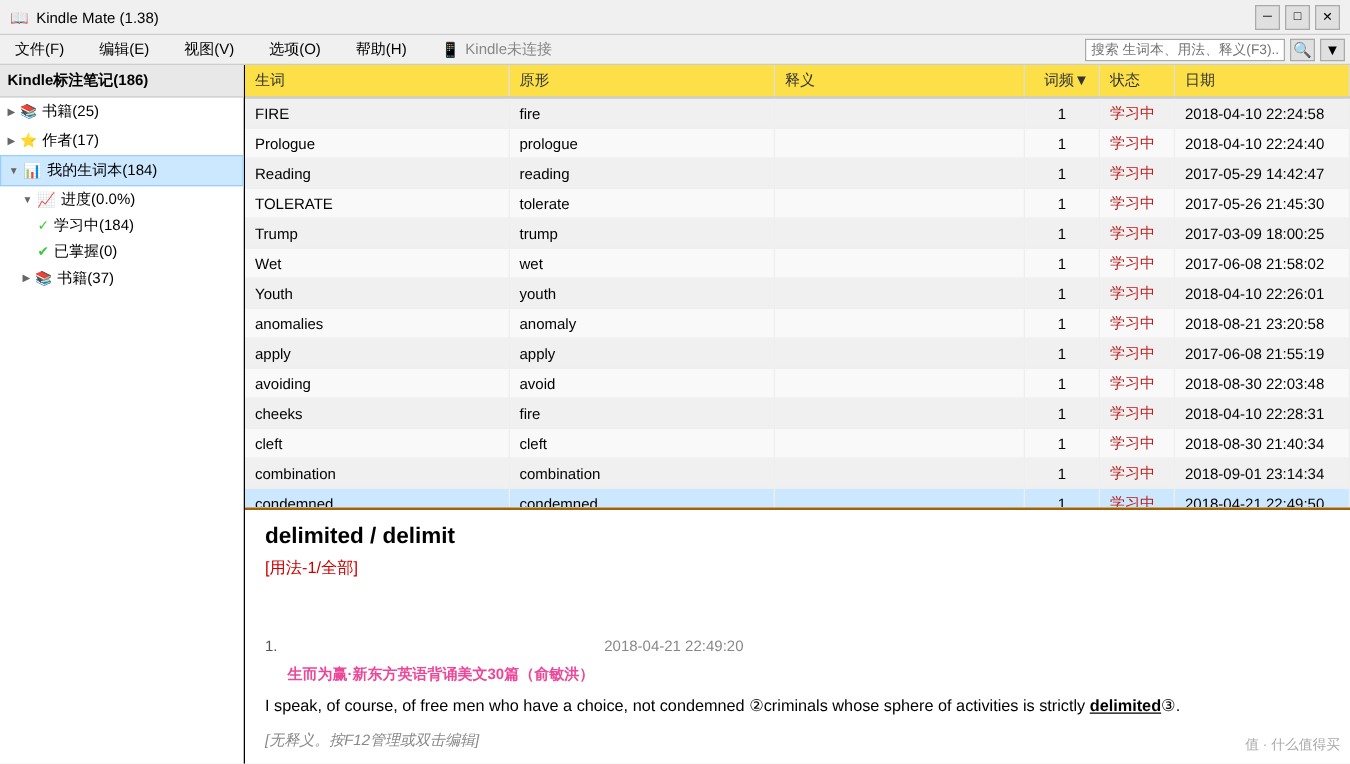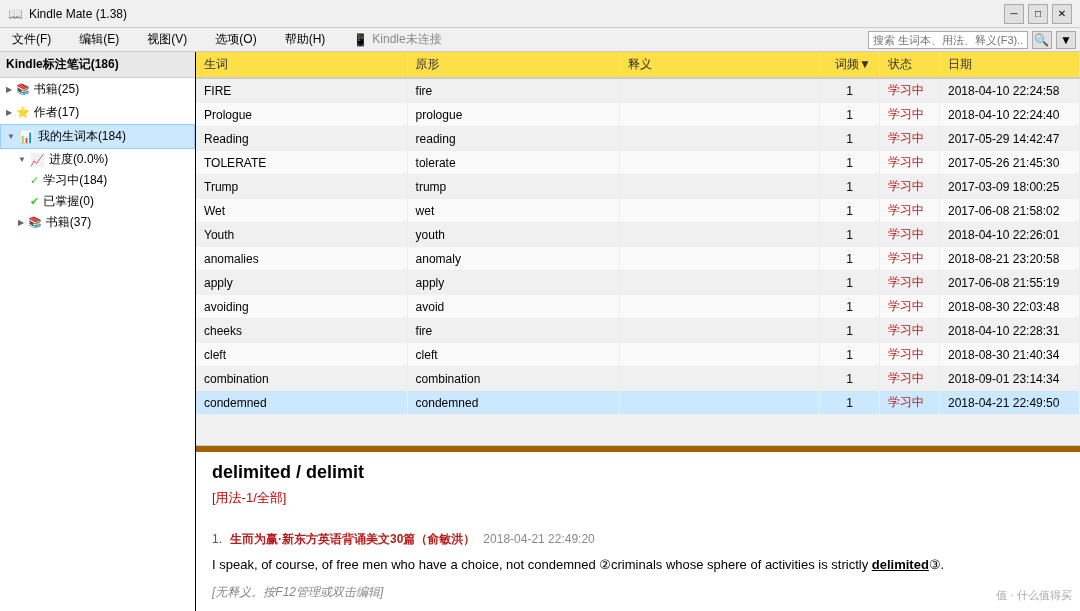--- a/index.html
+++ b/index.html
@@ -74,29 +74,29 @@
     th { padding: 4px 8px; border-bottom: 2px solid #ccc; border-right: 1px solid #ddd; text-align: left; font-size: 12px; font-weight: normal; color: #333; cursor: pointer; user-select: none; white-space: nowrap; }
     td { padding: 3px 8px; border-bottom: 1px solid #eeeeee; border-right: 1px solid #eee; font-size: 12px; }
     tr:nth-child(even) { background: #f9f9f9; }
     tr.selected-row { background: #cce8ff; }
     .status-learning { color: #b91c1c; }
     .col-freq { text-align: center; }
 
     
     .detail-panel {
       background: #fff;
-      border-top: 6px solid #a16207;
+      border-top: 2px solid #a16207;
       padding: 10px 16px;
       min-height: 160px;
       overflow-y: auto;
     }
     .detail-title { font-size: 18px; font-weight: bold; margin-bottom: 6px; }
     .detail-usage { color: #cc0000; font-size: 13px; margin-bottom: 24px; }
     .detail-source { font-size: 12px; color: #555; margin-bottom: 6px; display: flex; align-items: center; gap: 8px; }
-    .detail-source-book { color: #b91c1c; }
+    .detail-source-book { color: #ec4899; margin-top: 44px; }
     .detail-source-date { color: #888; }
     .detail-sentence { font-size: 13px; line-height: 1.7; margin-bottom: 8px; }
     .detail-word-highlight { font-weight: bold; text-decoration: underline; }
     .detail-no-meaning { color: #888; font-size: 12px; font-style: italic; }
 
     .watermark { position: absolute; bottom: 8px; right: 8px; color: #aaa; font-size: 11px; }
   </style>
 </head>
 <body>
 

